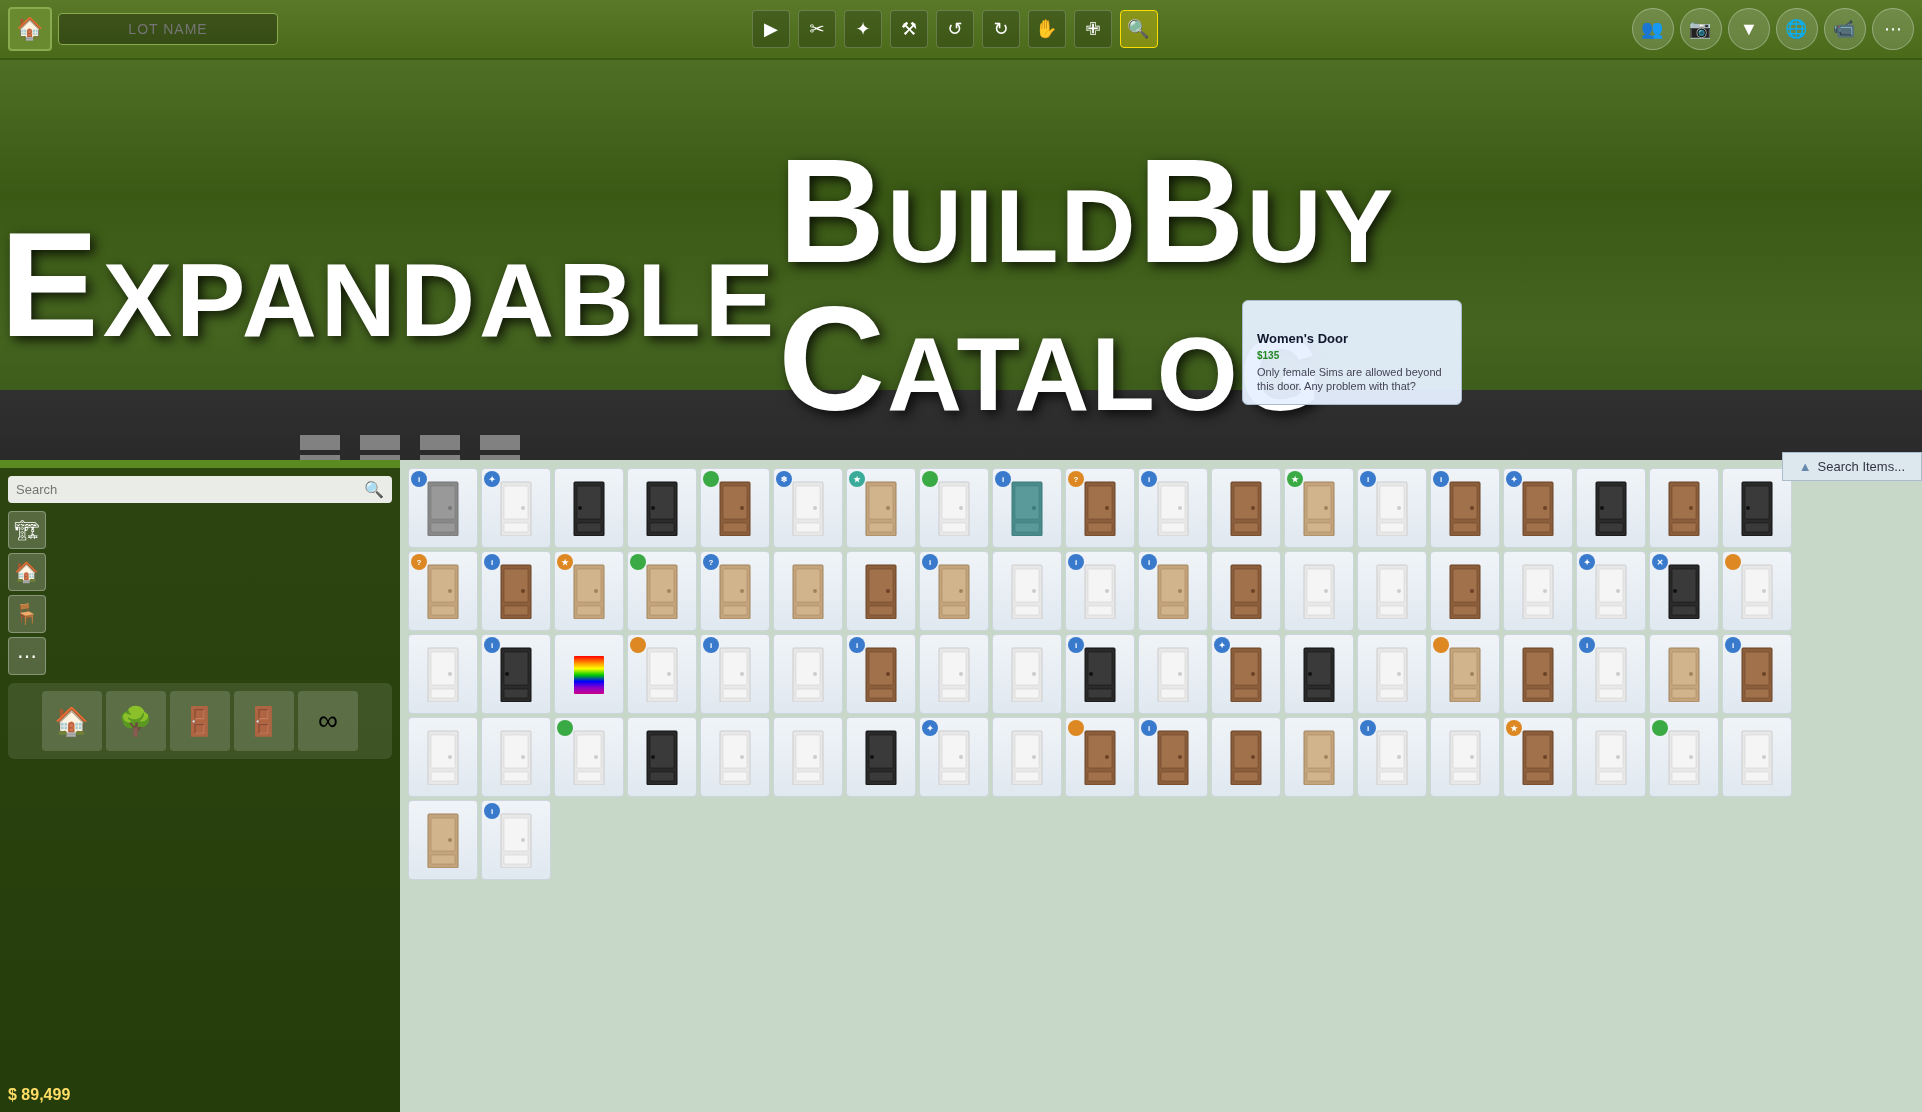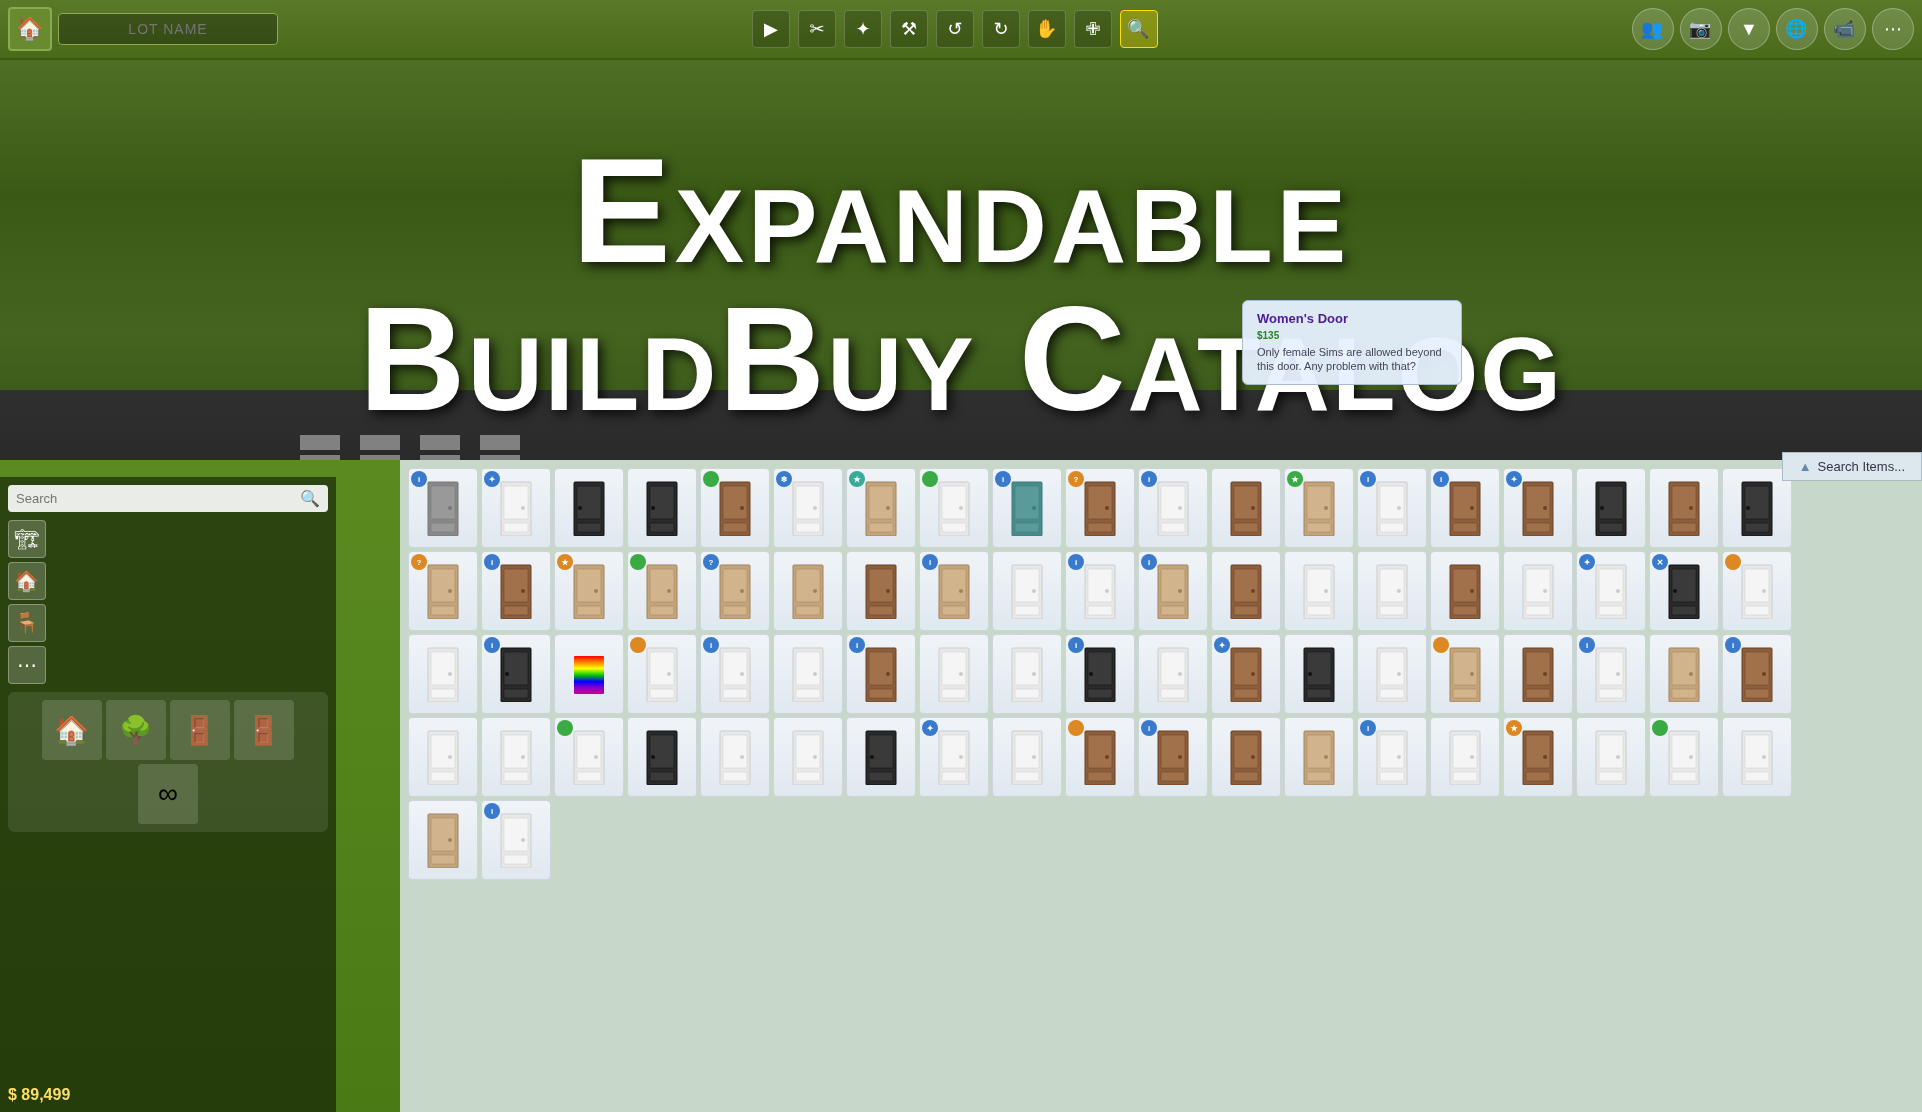--- a/index.html
+++ b/index.html
@@ -107,21 +107,21 @@
       position: absolute;
       width: 40px;
       height: 15px;
       background: rgba(255,255,255,0.7);
     }
     
     #title-overlay {
       position: absolute;
       top: 0; left: 0; right: 0; bottom: 0;
       display: flex;
-      flex-direction: column;
+      flex-direction: row;
       align-items: center;
       justify-content: center;
       background: rgba(0,0,0,0.35);
     }
     #title-line1 {
       font-size: 148px;
       font-weight: 900;
       color: white;
       text-shadow: 4px 4px 12px rgba(0,0,0,0.8);
       letter-spacing: 4px;
@@ -146,22 +146,23 @@
       background: rgba(230,240,255,0.95);
       border: 1px solid #aabbcc;
       border-radius: 6px;
       padding: 10px 14px;
       width: 220px;
       z-index: 50;
     }
     #tooltip-title {
       font-size: 13px;
       font-weight: bold;
-      color: #4c1d95;
+      color: #0f172a;
       margin-bottom: 4px;
+      margin-top: 20px;
     }
     #tooltip-price {
       font-size: 10px;
       color: #228822;
       font-weight: bold;
       margin-bottom: 4px;
     }
     #tooltip-desc {
       font-size: 11px;
       color: #445;
@@ -191,22 +192,22 @@
       top: 460px;
       left: 0; right: 0;
       bottom: 0;
       background: linear-gradient(180deg, #5a8a20 0%, #4a7a15 100%);
       overflow: hidden;
     }
 
     
     #left-panel {
       position: absolute;
-      left: 0; top: 17px; bottom: 0;
-      width: 336px;
+      left: 0; top: 8px; bottom: 0;
+      width: 400px;
       background: rgba(0,0,0,0.5);
       z-index: 10;
       padding: 8px;
     }
     #search-bar {
       display: flex;
       align-items: center;
       background: rgba(255,255,255,0.9);
       border-radius: 4px;
       padding: 4px 8px;

